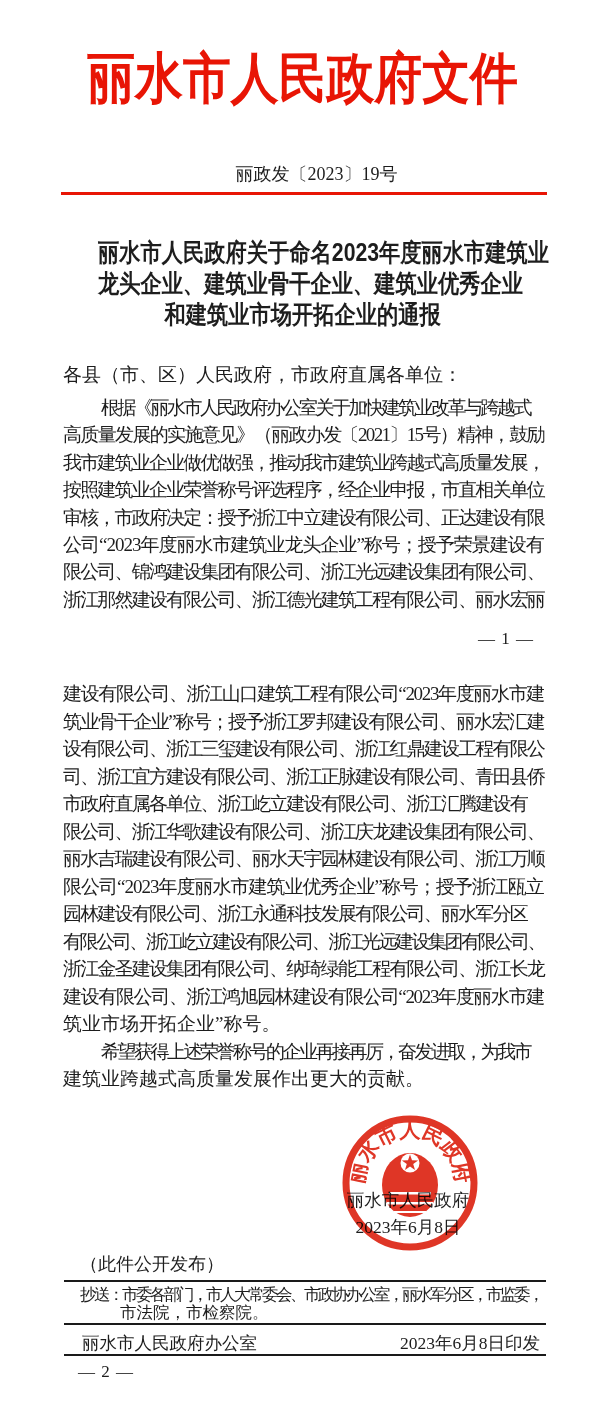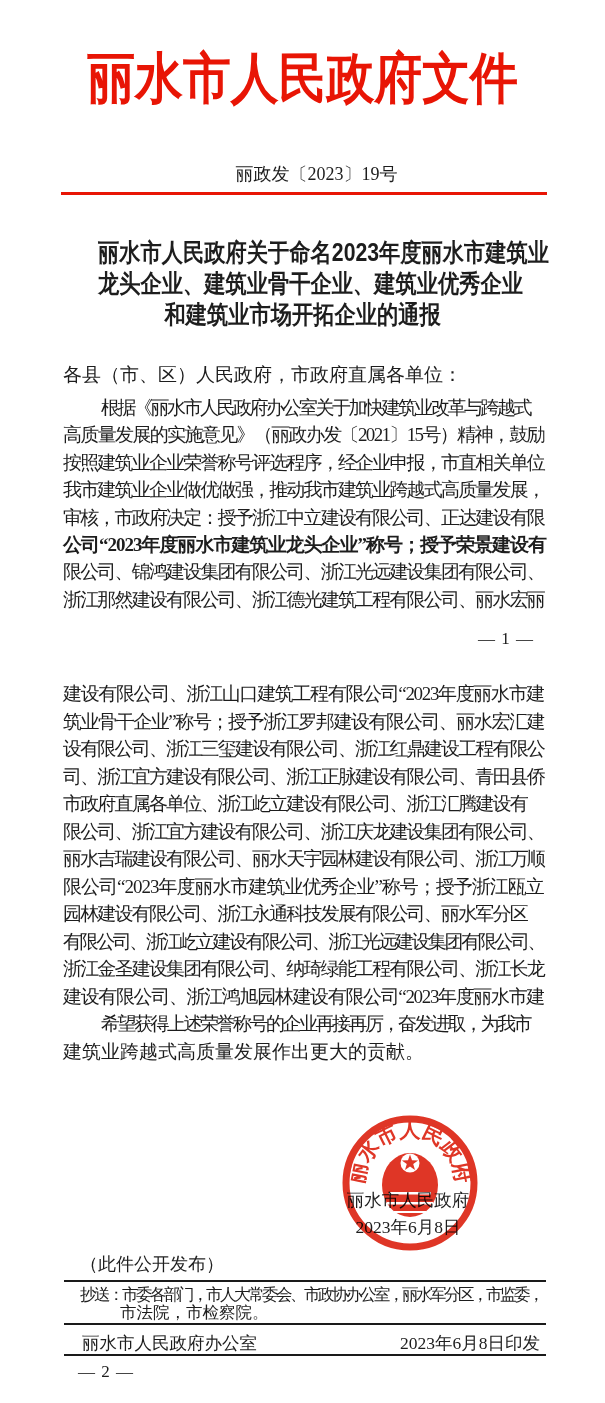--- a/index.html
+++ b/index.html
@@ -59,43 +59,44 @@
       <div class="title-line">丽水市人民政府关于命名2023年度丽水市建筑业</div>
       <div class="title-line">龙头企业、建筑业骨干企业、建筑业优秀企业</div>
       <div class="title-line">和建筑业市场开拓企业的通报</div>
     </div>
 
   <div class="abs salutation">各县（市、区）人民政府，市政府直属各单位：</div>
 
   <div class="abs bodycol p1">
       <div class="line fit indent" style="letter-spacing: -2.5px;">根据《丽水市人民政府办公室关于加快建筑业改革与跨越式</div>
       <div class="line fit" style="letter-spacing: -1.65px;">高质量发展的实施意见》（丽政办发〔2021〕15号）精神，鼓励</div>
+      <div class="line fit" style="letter-spacing: -1.82px;">我市建筑业企业做优做强，推动我市建筑业跨越式高质量发展，</div>
       <div class="line fit" style="letter-spacing: -1.82px;">按照建筑业企业荣誉称号评选程序，经企业申报，市直相关单位</div>
-      <div class="line fit" style="letter-spacing: -1.82px;">我市建筑业企业做优做强，推动我市建筑业跨越式高质量发展，</div>
       <div class="line fit" style="letter-spacing: -1.82px;">审核，市政府决定：授予浙江中立建设有限公司、正达建设有限</div>
-      <div class="line fit" style="letter-spacing: -1px; font-weight: bold;">公司“2023年度丽水市建筑业龙头企业”称号；授予荣景建设有</div>
+      <div class="line fit" style="letter-spacing: -1px;">公司“2023年度丽水市建筑业龙头企业”称号；授予荣景建设有</div>
       <div class="line fit" style="letter-spacing: -1.82px;">限公司、锦鸿建设集团有限公司、浙江光远建设集团有限公司、</div>
       <div class="line fit" style="letter-spacing: -1.82px;">浙江那然建设有限公司、浙江德光建筑工程有限公司、丽水宏丽</div>
     </div>
 
   <div class="abs pnum1">— 1 —</div>
 
   <div class="abs bodycol p2">
       <div class="line fit" style="letter-spacing: -1.35px;">建设有限公司、浙江山口建筑工程有限公司“2023年度丽水市建</div>
       <div class="line fit" style="letter-spacing: -1.44px;">筑业骨干企业”称号；授予浙江罗邦建设有限公司、丽水宏汇建</div>
       <div class="line fit" style="letter-spacing: -1.82px;">设有限公司、浙江三玺建设有限公司、浙江红鼎建设工程有限公</div>
       <div class="line fit" style="letter-spacing: -1.82px;">司、浙江宜方建设有限公司、浙江正脉建设有限公司、青田县侨</div>
       <div class="line fit" style="letter-spacing: -1.82px;">市政府直属各单位、浙江屹立建设有限公司、浙江汇腾建设有</div>
-      <div class="line fit" style="letter-spacing: -1.82px;">限公司、浙江宜方建设有限公司、浙江庆龙建设集团有限公司、</div>
+      <div class="line fit" style="letter-spacing: -1.82px;">限公司、浙江华歌建设有限公司、浙江庆龙建设集团有限公司、</div>
       <div class="line fit" style="letter-spacing: -1.82px;">丽水吉瑞建设有限公司、丽水天宇园林建设有限公司、浙江万顺</div>
       <div class="line fit" style="letter-spacing: -1px;">限公司“2023年度丽水市建筑业优秀企业”称号；授予浙江瓯立</div>
       <div class="line fit" style="letter-spacing: -1.82px;">园林建设有限公司、浙江永通科技发展有限公司、丽水军分区</div>
       <div class="line fit" style="letter-spacing: -2.41px;">有限公司、浙江屹立建设有限公司、浙江光远建设集团有限公司、</div>
       <div class="line fit" style="letter-spacing: -1.82px;">浙江金圣建设集团有限公司、纳琦绿能工程有限公司、浙江长龙</div>
       <div class="line fit" style="letter-spacing: -1.35px;">建设有限公司、浙江鸿旭园林建设有限公司“2023年度丽水市建</div>
+      <div class="line end">筑业市场开拓企业”称号。</div>
       <div class="line fit indent" style="letter-spacing: -2.5px;">希望获得上述荣誉称号的企业再接再厉，奋发进取，为我市</div>
       <div class="line end">建筑业跨越式高质量发展作出更大的贡献。</div>
     </div>
 
   <div class="abs signature">丽水市人民政府</div>
   <div class="abs sign-date">2023年6月8日</div>
 
   <svg class="abs seal" viewBox="0 0 142 142" xmlns="http://www.w3.org/2000/svg">
     <g fill="#dd2413" stroke="none">
       <circle cx="71" cy="71" r="64" fill="none" stroke="#dd2413" stroke-width="7"></circle>

